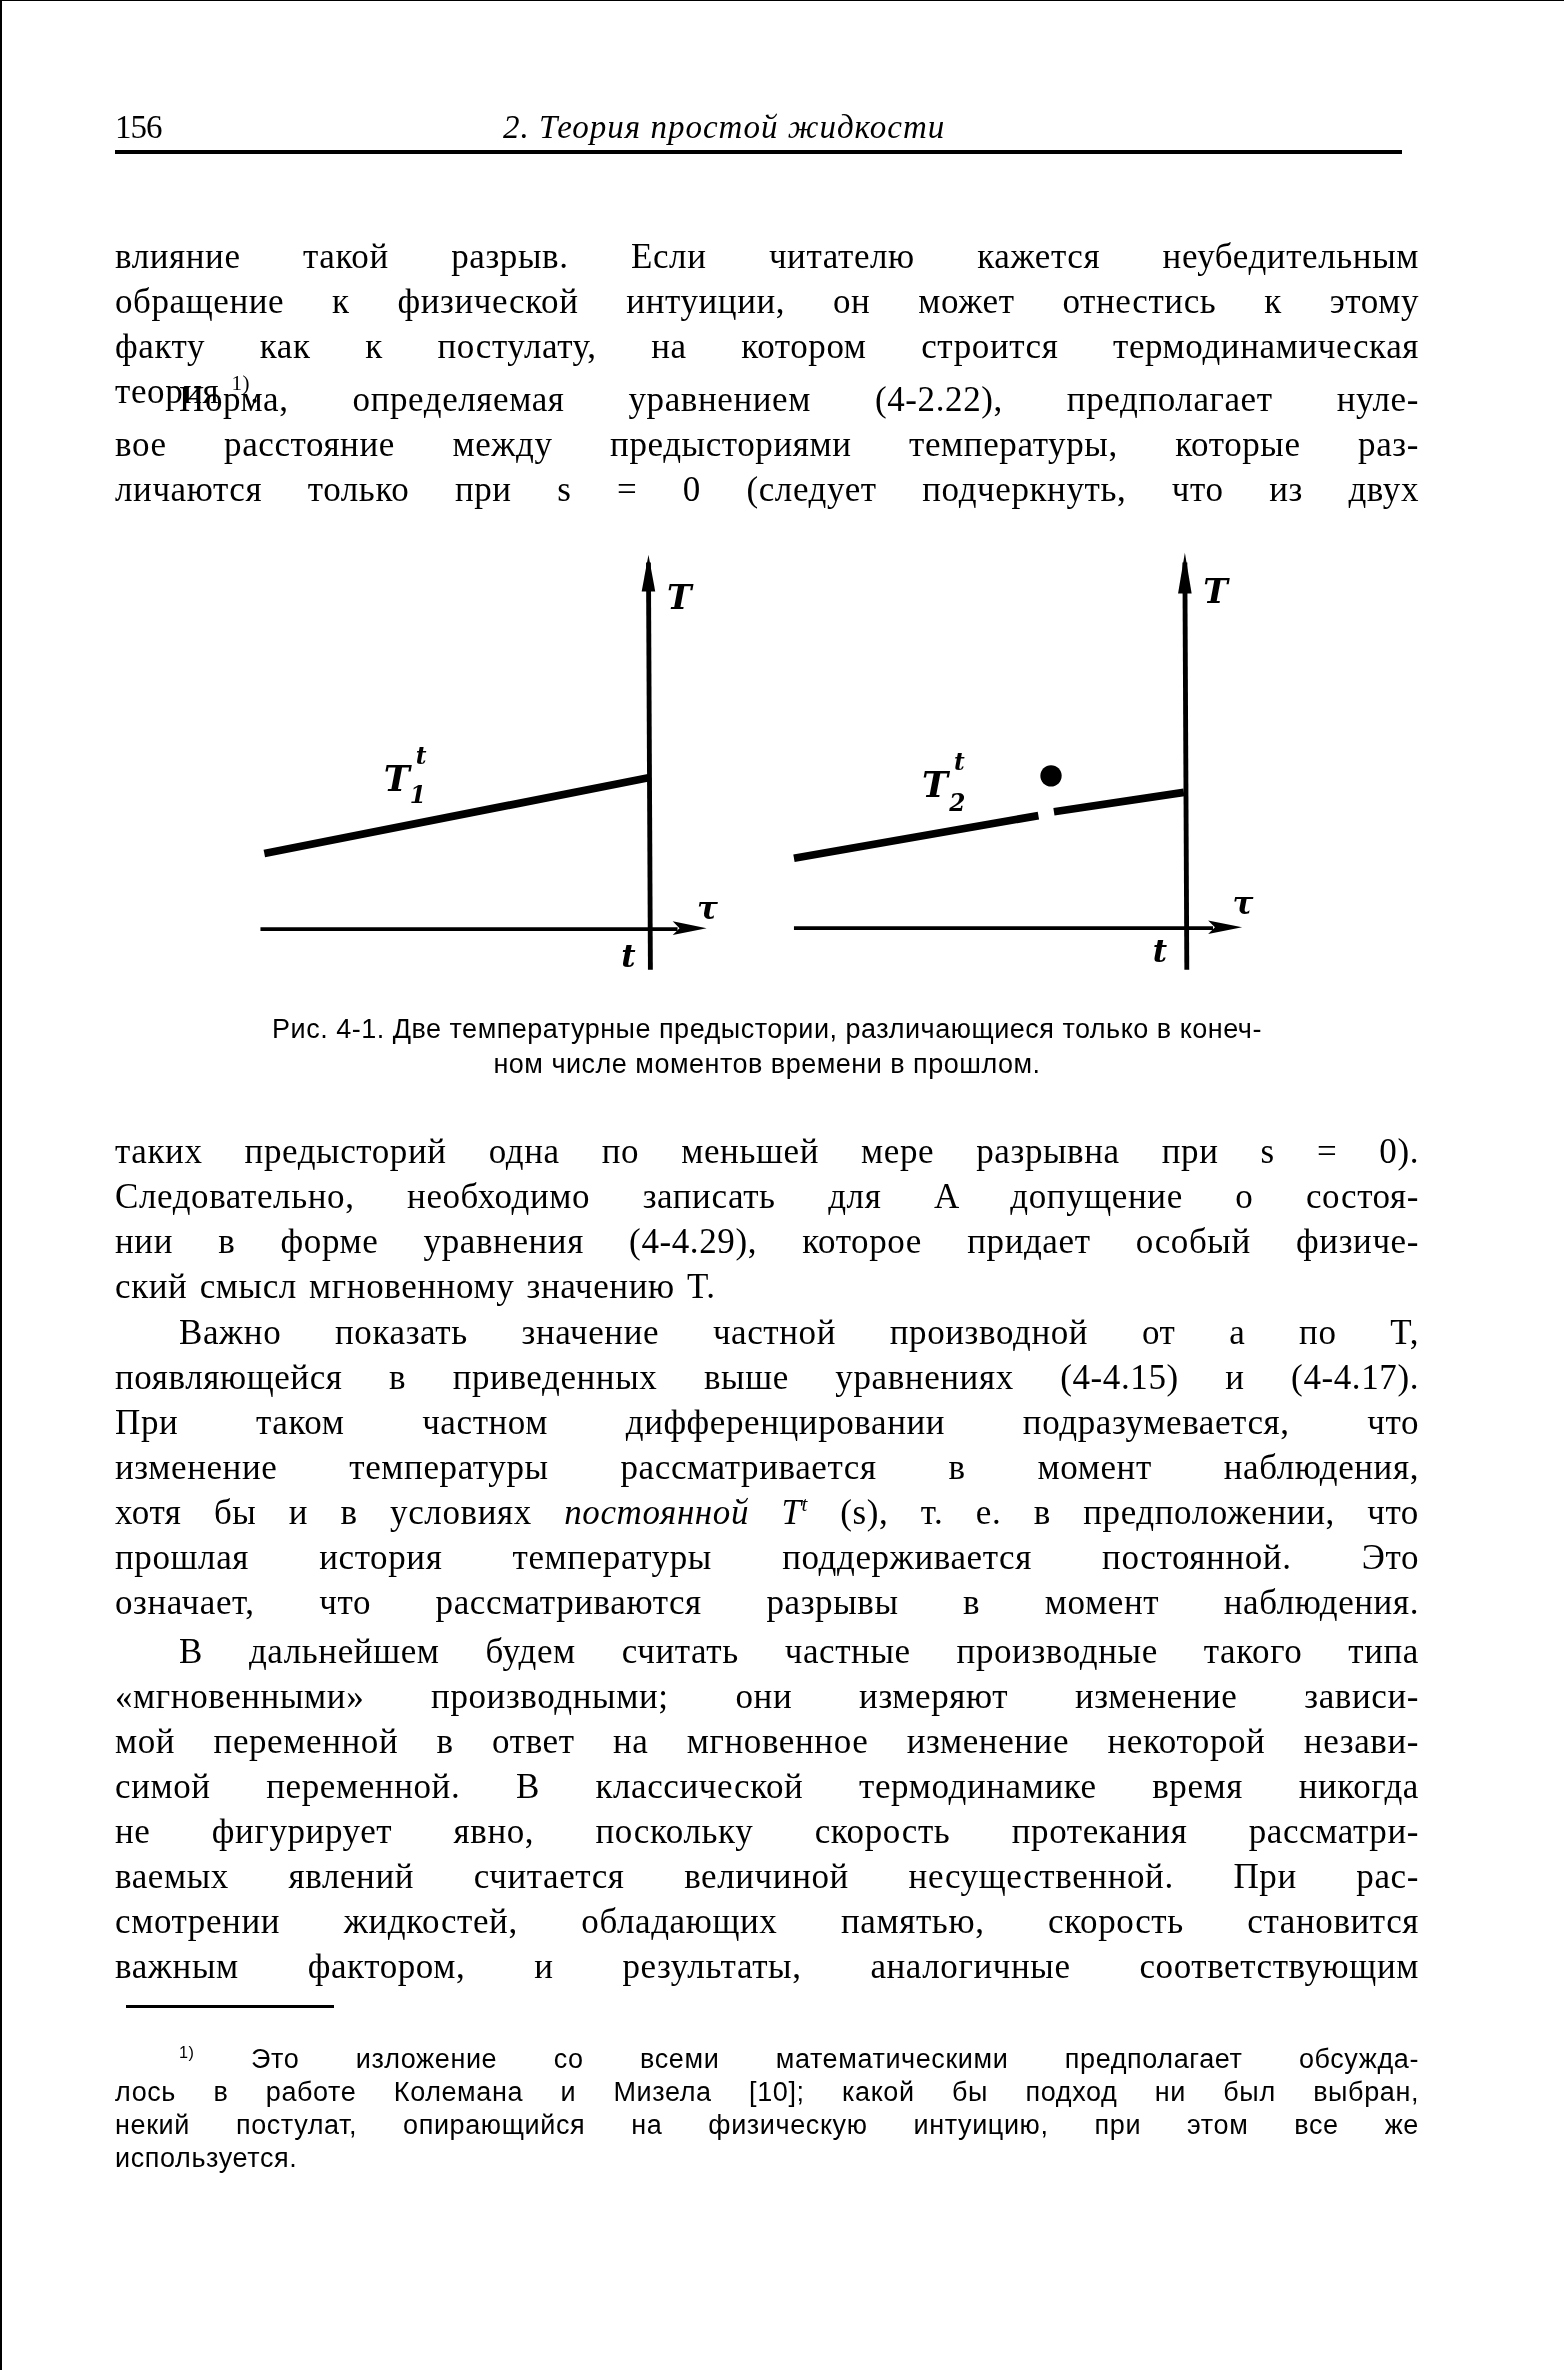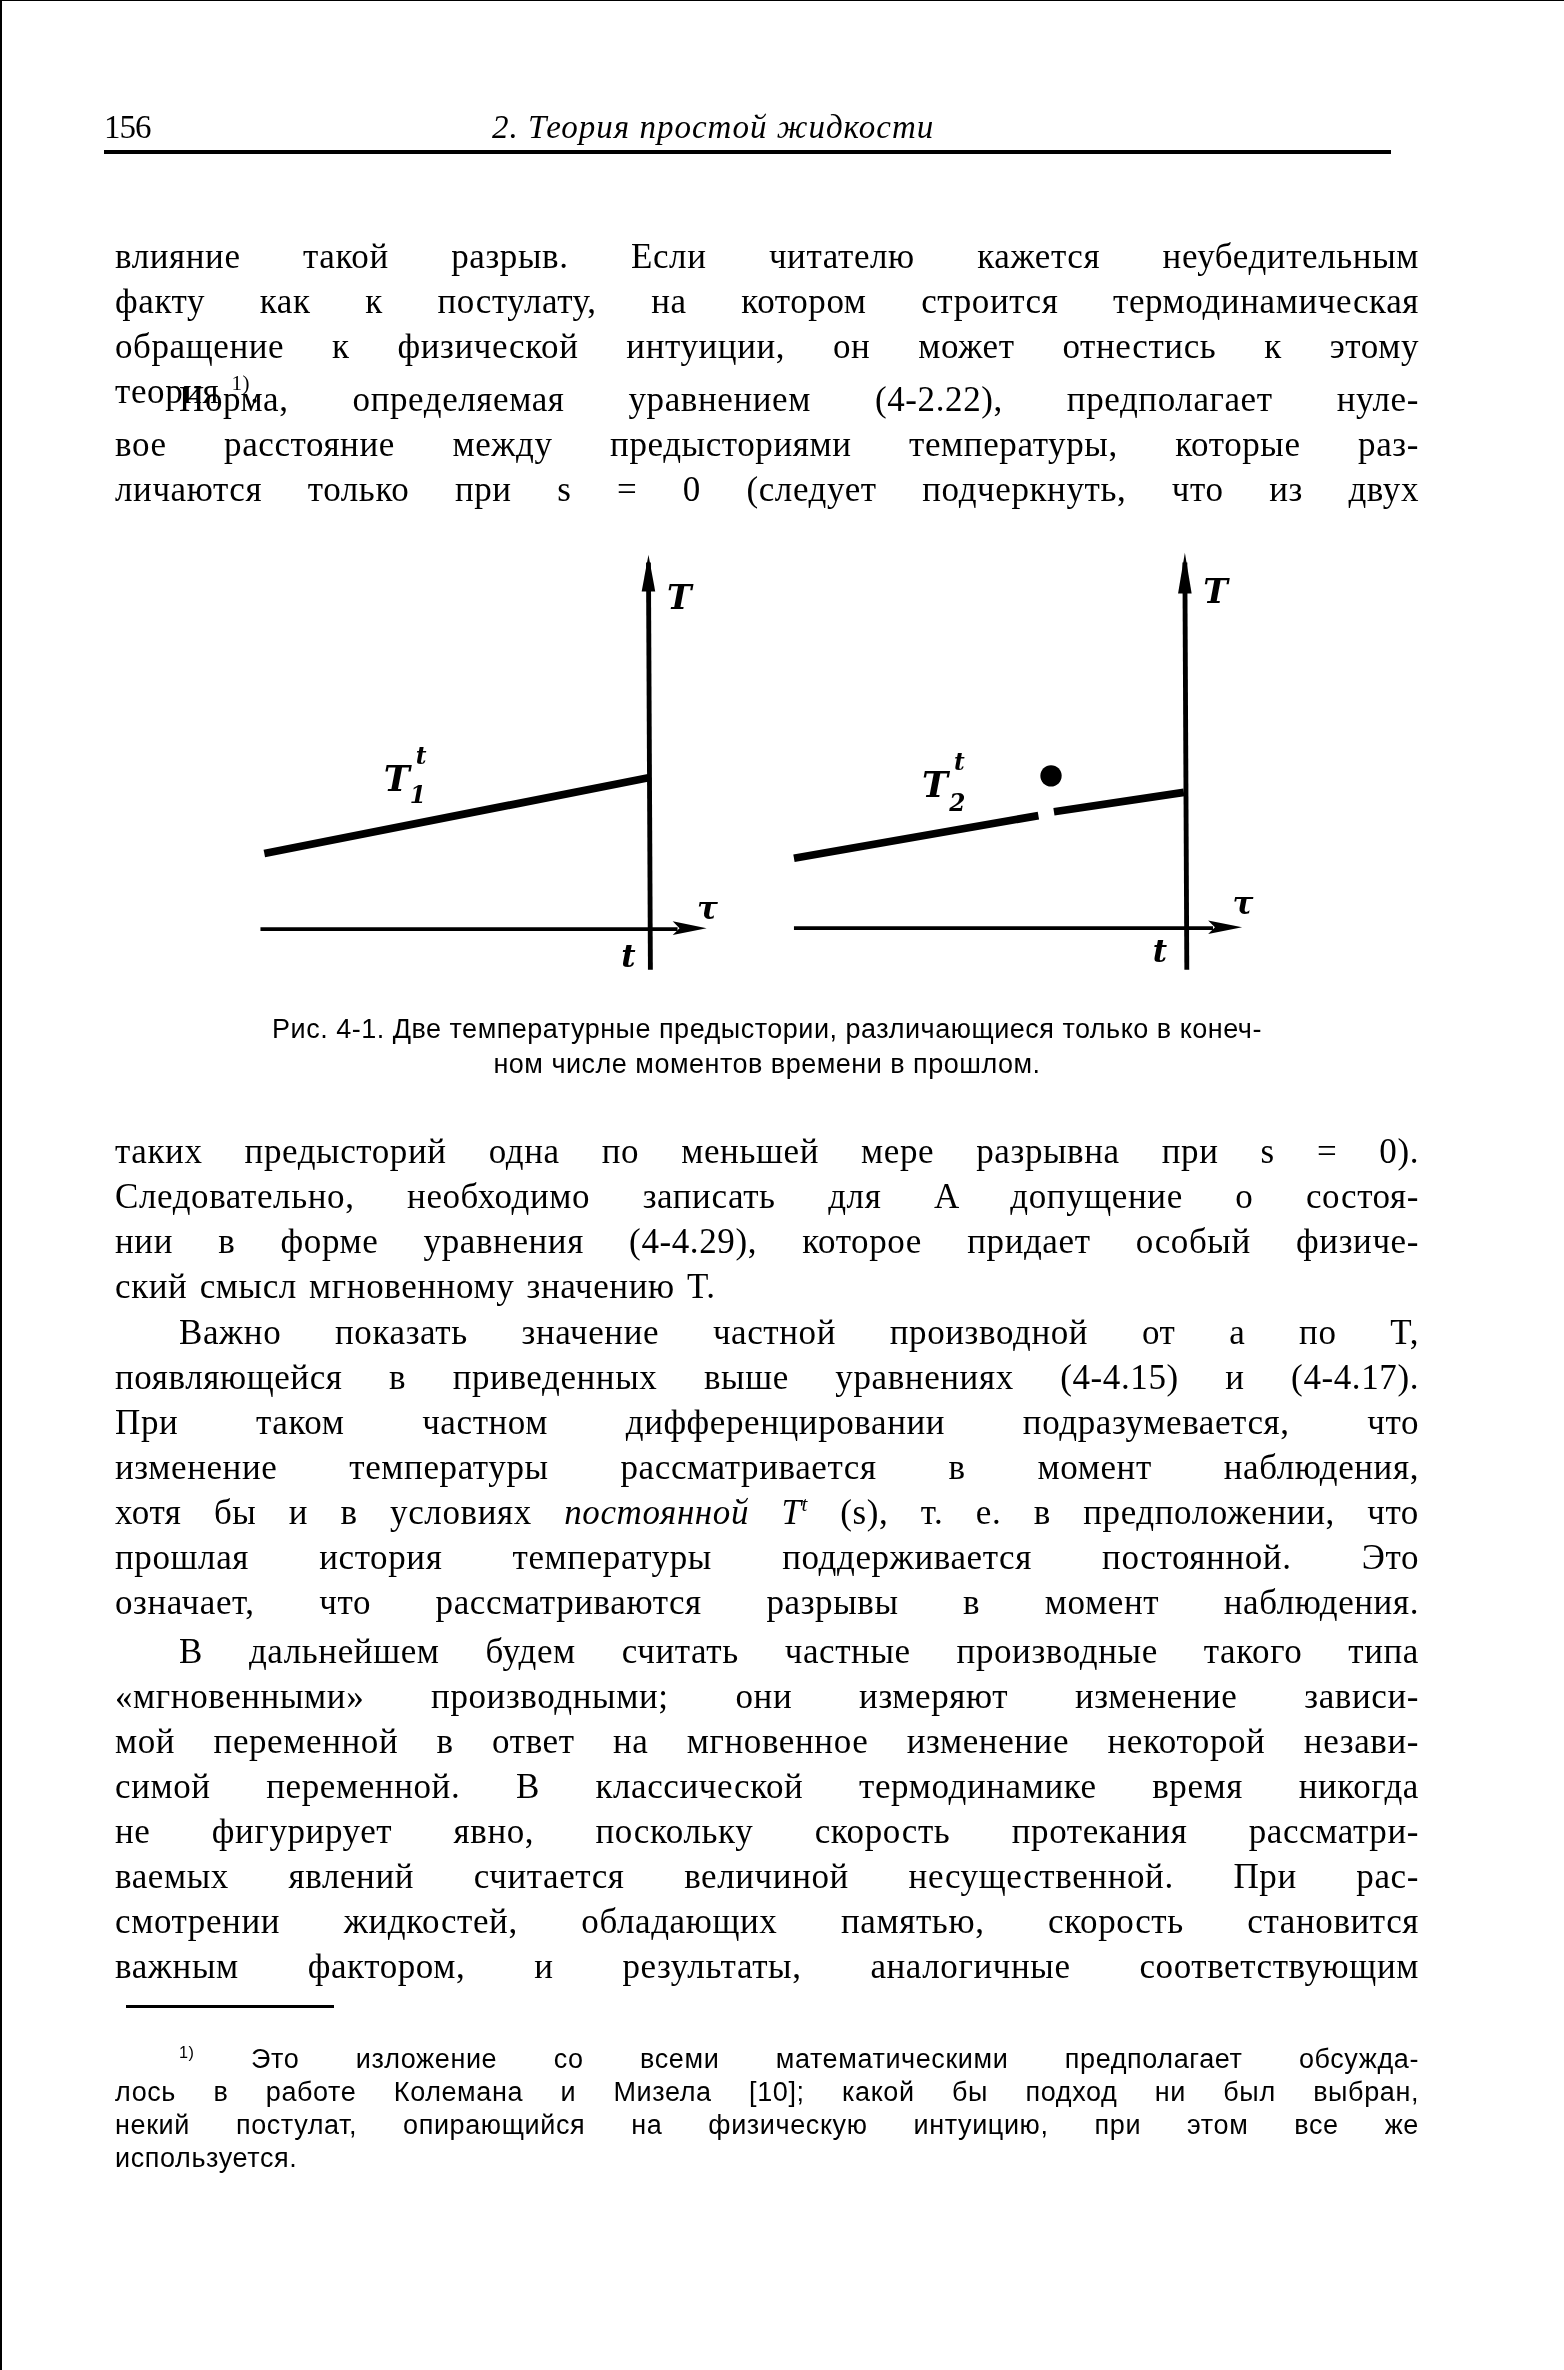--- a/index.html
+++ b/index.html
@@ -7,21 +7,21 @@
     width: 1564px; height: 2371px; position: relative; overflow: hidden;
     font-family: "DejaVu Serif", "Liberation Serif", serif;
     color: #000000;
   }
   .page-border {
     position: absolute; left: 0; top: 0; width: 1564px; height: 2371px;
     border-top: 1.9px solid #000; border-left: 2.9px solid #000; box-sizing: border-box;
     pointer-events: none;
   }
   .running-head {
-    position: absolute; left: 104px; top: 105px; width: 1287px; height: 50px;
+    position: absolute; left: 115px; top: 105px; width: 1287px; height: 50px;
   }
   .page-number {
     position: absolute; left: 0; top: 3.9px; font-size: 33px;
     font-family: "Liberation Serif", serif; letter-spacing: -1px;
   }
   .chapter-title {
     position: absolute; left: 388px; top: 3.9px; font-size: 33px; font-style: italic;
     font-family: "Liberation Serif", serif; letter-spacing: 1px;
   }
   .head-rule {
@@ -60,22 +60,22 @@
 <div class="page-border"></div>
 
 <div class="running-head">
   <span class="page-number">156</span>
   <span class="chapter-title">2. Теория простой жидкости</span>
   <div class="head-rule"></div>
 </div>
 
 <div class="text-block" style="top:190px;margin-top:44px;">
   <span class="line">влияние такой разрыв. Если читателю кажется неубедительным</span>
+  <span class="line">обращение к физической интуиции, он может отнестись к этому</span>
   <span class="line">факту как к постулату, на котором строится термодинамическая</span>
-  <span class="line">обращение к физической интуиции, он может отнестись к этому</span>
   <span class="line last"><span>теория </span><sup>1)</sup><span>.</span></span>
 </div>
 
 <div class="text-block" style="top:377px;">
   <span class="line indent">Норма, определяемая уравнением (4-2.22), предполагает нуле-</span>
   <span class="line">вое расстояние между предысториями температуры, которые раз-</span>
   <span class="line">личаются только при s = 0 (следует подчеркнуть, что из двух</span>
 </div>
 
 <div class="figure">

